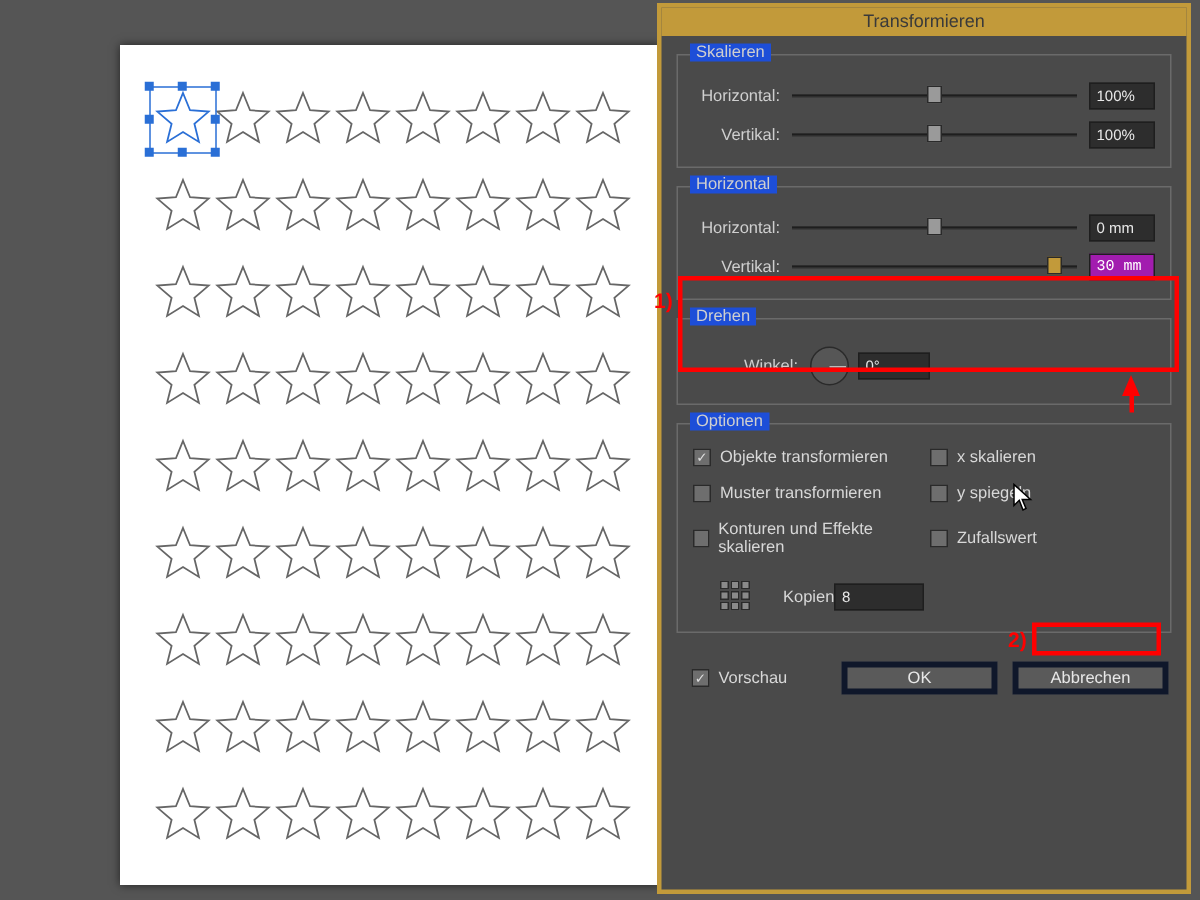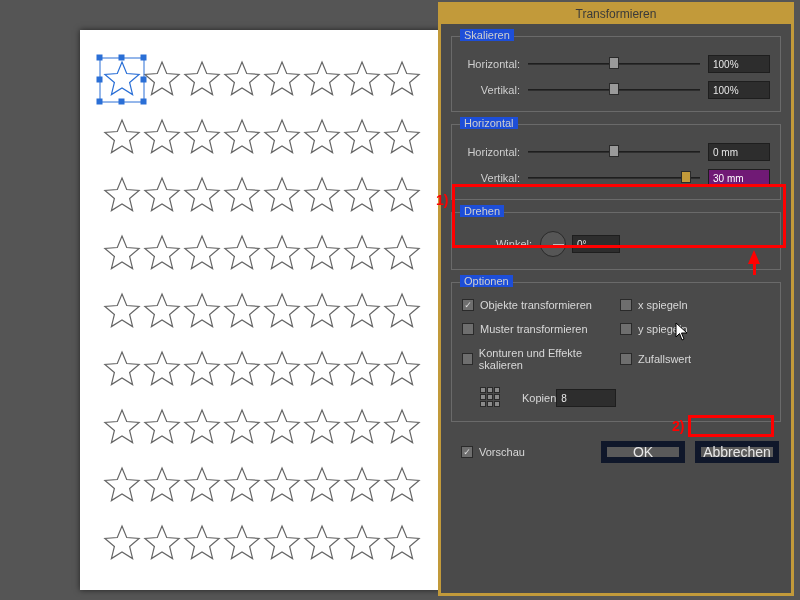--- a/index.html
+++ b/index.html
@@ -60,28 +60,28 @@
     position: absolute; left: 0; right: 0; top: 50%; height: 2px;
     background: #2e2e2e; transform: translateY(-50%);
     border-top: 1px solid #1e1e1e;
   }
   .slider .thumb {
     position: absolute; top: 0; width: 10px; height: 12px;
     background: #9a9a9a; border: 1px solid #2a2a2a;
     transform: translateX(-50%);
   }
   .valbox {
-    width: 62px; height: 18px;
+    width: 44px; height: 18px;
     background: #2d2d2d;
     border: 1px solid #1e1e1e;
     color: #e8e8e8;
     font-size: 10px;
     padding: 2px 4px;
   }
-  .valbox.selected { background: #701a75; color: #fff; }
+  .valbox.selected { background: #a21caf; color: #fff; font-family: Liberation Mono, monospace; }
   .angle-wrap { display: flex; align-items: center; gap: 6px; }
   .angle-dial {
     width: 26px; height: 26px; border-radius: 50%;
     border: 1px solid #2a2a2a; background: #565656;
     position: relative;
   }
   .angle-dial::after {
     content: ""; position: absolute; left: 50%; top: 50%;
     width: 11px; height: 1px; background: #bbb;
     transform-origin: left center;
@@ -101,25 +101,25 @@
     margin-right: 20px;
   }
   .tiles span { background: #8a8a8a; border: 1px solid #2a2a2a; }
   .kopien-row { display: flex; align-items: center; margin-top: 10px; padding-left: 18px; }
 
   .footer {
     display: flex; align-items: center; gap: 10px;
     margin: 18px 12px 0 20px;
   }
   .btn {
-    width: 84px; height: 22px;
+    width: 104px; height: 22px;
     background: #5a5a5a;
-    border: 6px solid #0f172a;
+    border: 4px solid #0f172a;
     color: #e8e8e8;
-    font-size: 14px;
+    font-size: 11px;
     display: inline-flex; align-items: center; justify-content: center;
   }
 
   
   .ann1 {
     position: absolute;
     border: 3px solid #ff0000;
     pointer-events: none;
   }
   .ann1-label {
@@ -301,21 +301,21 @@
 
     <div class="section">
       <div class="section-legend">Optionen</div>
       <div class="opt-grid">
         <div class="checkrow">
           <span class="chkbox">✓</span>
           <span>Objekte transformieren</span>
         </div>
         <div class="checkrow">
           <span class="chkbox"></span>
-          <span>x spiegeln</span>
+          <span>x skalieren</span>
         </div>
         <div class="checkrow">
           <span class="chkbox"></span>
           <span>Muster transformieren</span>
         </div>
         <div class="checkrow">
           <span class="chkbox"></span>
           <span>y spiegeln</span>
         </div>
         <div class="checkrow">

